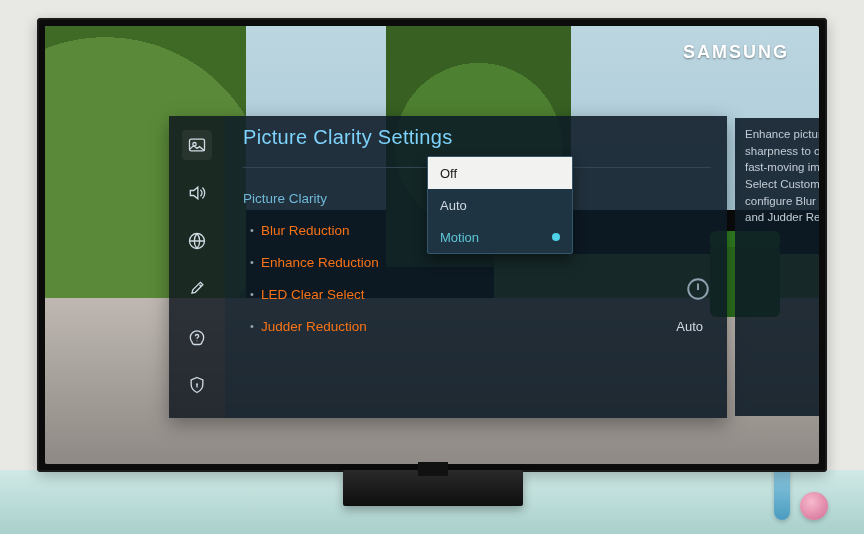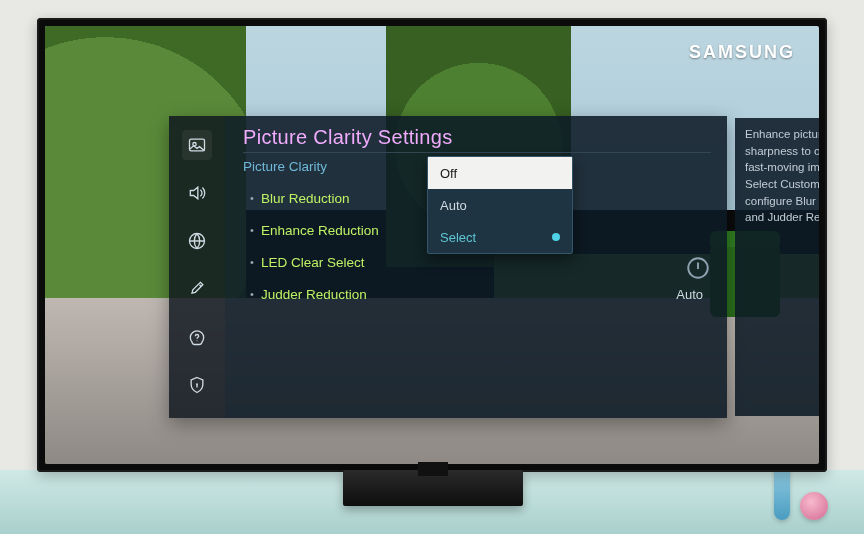--- a/index.html
+++ b/index.html
@@ -34,21 +34,21 @@
   .bg { position: absolute; inset: 0; }
   .bg .sky { position:absolute; left:0; top:0; right:0; height:42%; background: linear-gradient(#bcd6e0,#a9c9d8);}
   .bg .foliage-left { position:absolute; left:0; top:0; width:26%; height:100%; background: radial-gradient(circle at 30% 40%, #5a8a39 0 55%, #3e6a26 55% 100%);}
   .bg .foliage-mid { position:absolute; left:44%; top:0; width:24%; height:55%; background: radial-gradient(circle at 50% 50%, #4e8031 0 55%, #376022 55% 100%);}
   .bg .pavement { position:absolute; left:0; top:62%; right:0; bottom:0; background: linear-gradient(#bfb8b2,#8e8984);}
   .bg .lawn { position:absolute; left:58%; top:52%; width:42%; height:16%; background:#5d8d3b;}
   .bg .bin { position:absolute; right:5%; top:50%; width:70px; height:72px; background:#2a6e1c; border-radius:6px;}
   .bg .bin::after{content:"";position:absolute;left:0;top:-14px;width:100%;height:16px;background:#2f7d21;border-radius:6px 6px 2px 2px;}
 
   .brand {
-    position: absolute; right: 24px; top: 16px; color: #fff;
+    position: absolute; right: 30px; top: 16px; color: #fff;
     font-weight: 700; letter-spacing: 2px; font-size: 18px;
     text-shadow: 0 1px 2px rgba(0,0,0,.4);
   }
 
   
   .osd {
     position: absolute; left: 124px; top: 90px; width: 558px; height: 302px;
     display: flex; color: #d2dbe2;
     box-shadow: 0 6px 18px rgba(0,0,0,.35);
   }
@@ -57,27 +57,27 @@
     display: flex; flex-direction: column; align-items: center; padding-top: 14px; gap: 18px;
   }
   .osd .sidebar .ico {
     width: 30px; height: 30px; display:flex; align-items:center; justify-content:center;
     color:#cfd9e2; cursor:pointer; border-radius:4px;
   }
   .osd .sidebar .ico.active { background: rgba(255,255,255,.06);}
   .osd .sidebar svg { width:20px; height:20px; stroke:#cfd9e2; fill:none; stroke-width:1.6; }
 
   .osd .panel { flex:1; background: rgba(12,26,38,.88); padding: 10px 16px 12px 18px; position:relative;}
-  .osd h1 { font-size: 20px; font-weight: 400; color:#f0abfc; margin-bottom: 3px; letter-spacing:.3px;}
+  .osd h1 { font-size: 20px; font-weight: 400; color:#7dd3fc; margin-bottom: 18px; letter-spacing:.3px;}
   .divider { height:1px; background:#324654; margin: 2px 0 6px; }
 
-  .row { display:flex; align-items:flex-start; height:32px; font-size:13.5px; }
+  .row { display:flex; align-items:flex-end; height:32px; font-size:13.5px; }
   .row .label-area { width:172px; color:#c7d2dc; display:flex; align-items:center; }
   .row.head .label-area { color:#6fb8d8; font-weight:500; }
-  .row .bullet-label { color:#bef264; }
+  .row .bullet-label { color:#f97316; }
   .row .bullet { color:#98a6b2; width:18px; text-align:center; font-size:11px; position:relative; top:-1px;}
   .row .value { margin-left:auto; color:#cfd9e2; font-size:13px; padding-right:8px;}
 
   .toggle-off {
     margin-left:auto; width:26px; height:26px;
   }
   .toggle-off svg{stroke:#8ea1b0;fill:none;stroke-width:1.8;}
 
   
   .dropdown {
@@ -208,21 +208,21 @@
         </div>
 
         <div class="dropdown">
           <div class="opt selected">
               <span>Off</span>
             </div>
           <div class="opt">
               <span>Auto</span>
             </div>
           <div class="opt custom">
-              <span>Select</span>
+              <span>Motion</span>
               <span class="dot"></span>
             </div>
         </div>
 
         <div class="help">Enhance picture sharpness to optimize fast-moving images. Select Custom to configure Blur Reduction and Judder Reduction.</div>
       </div>
     </div>
   </div>
 </div>
 <div class="tv-neck"></div>

